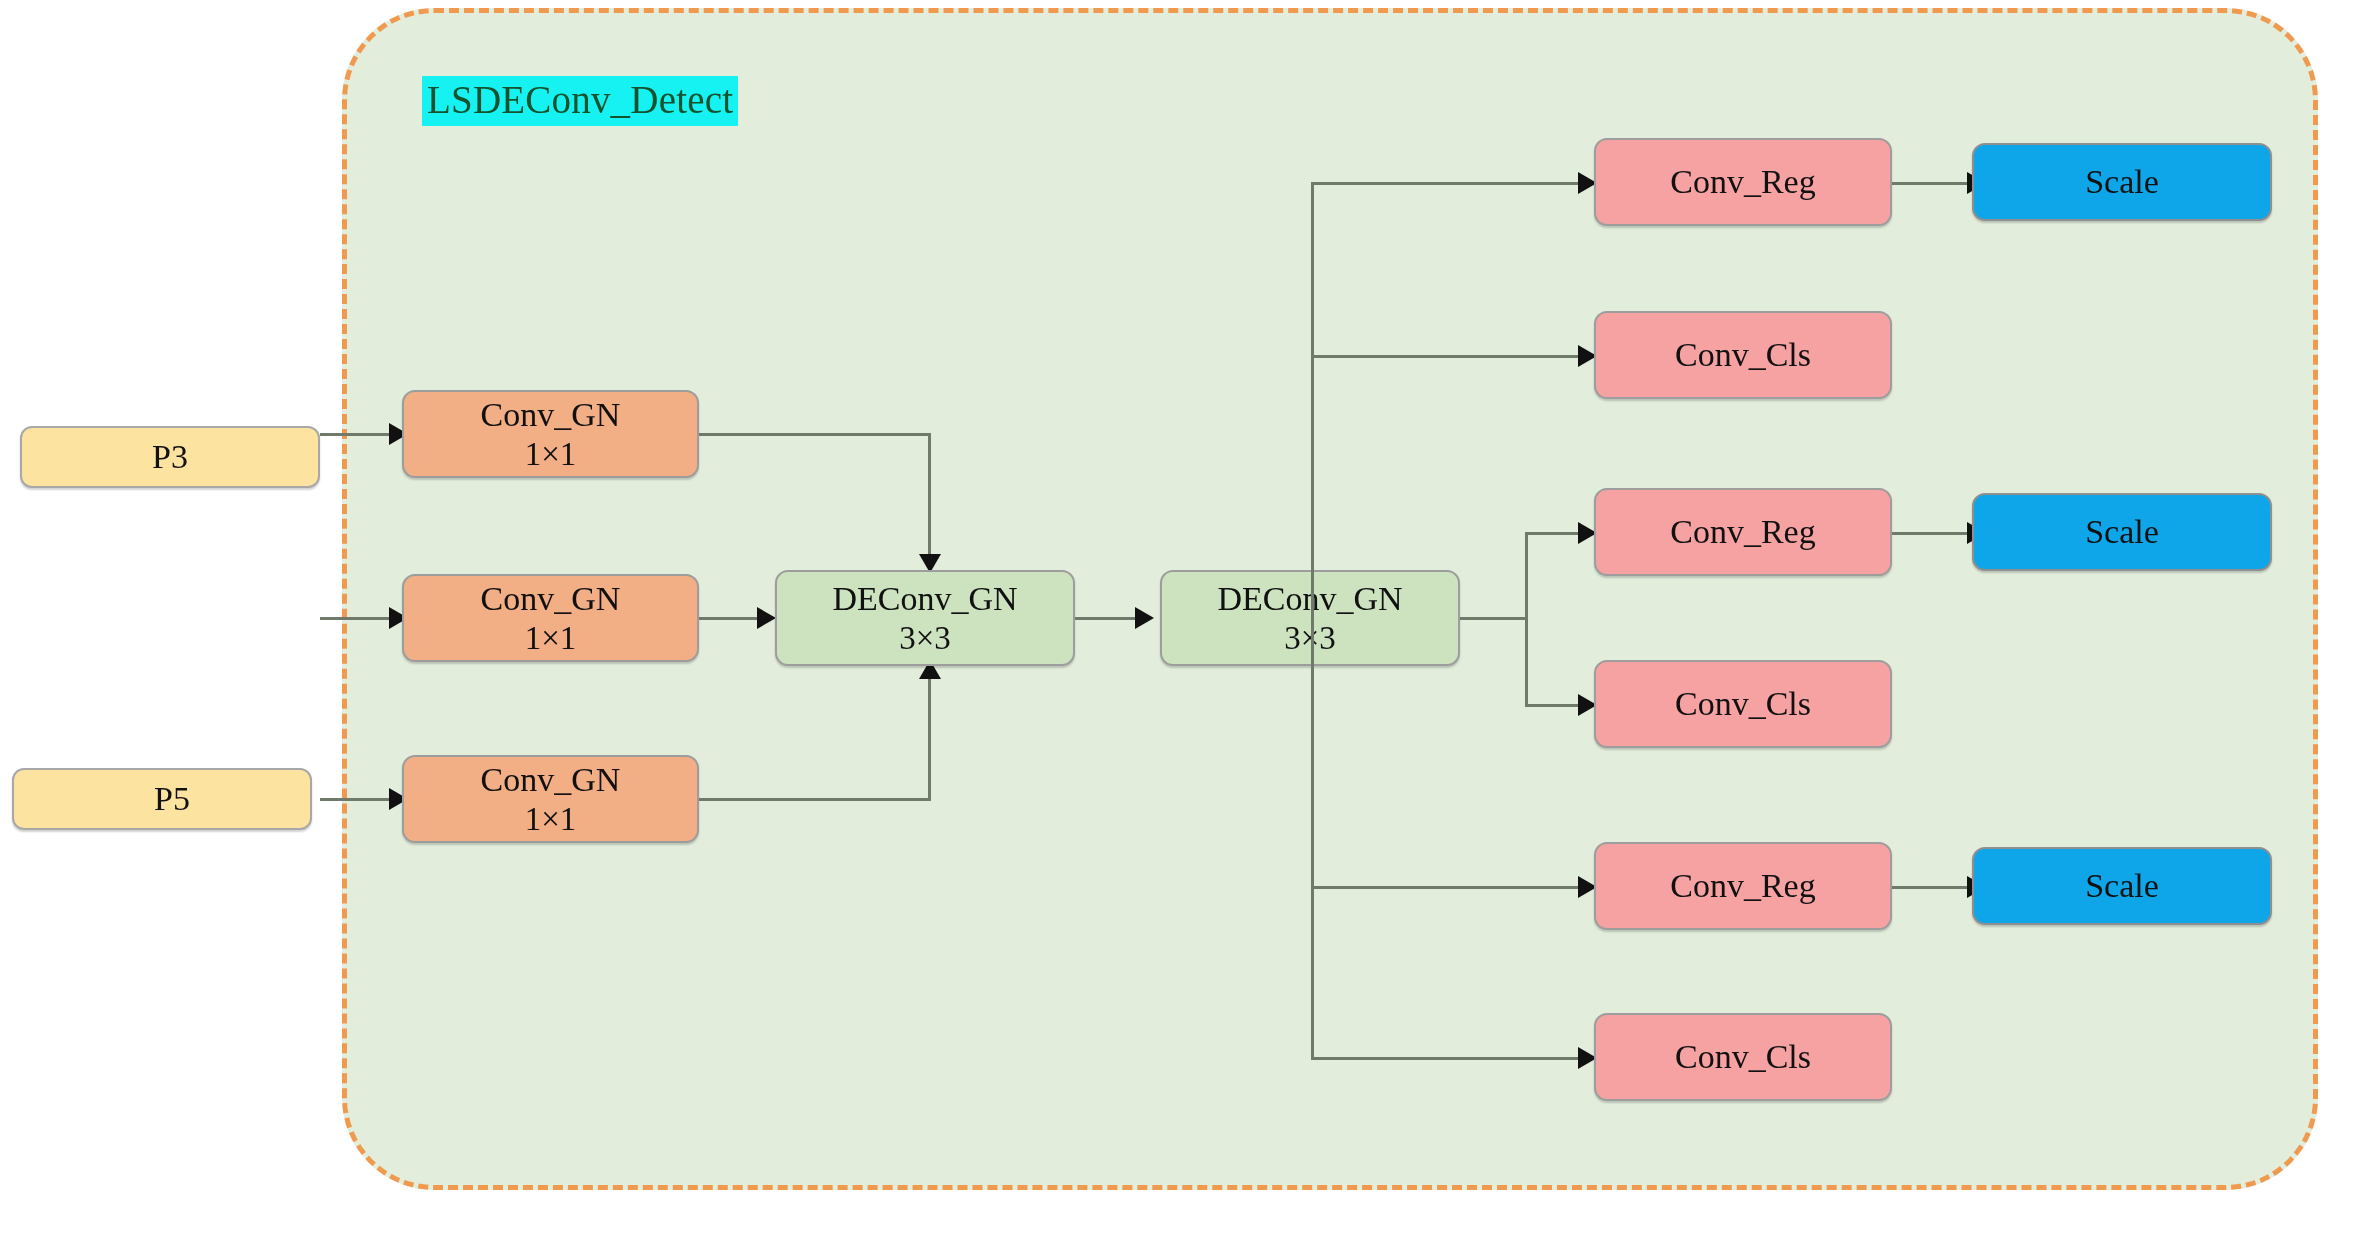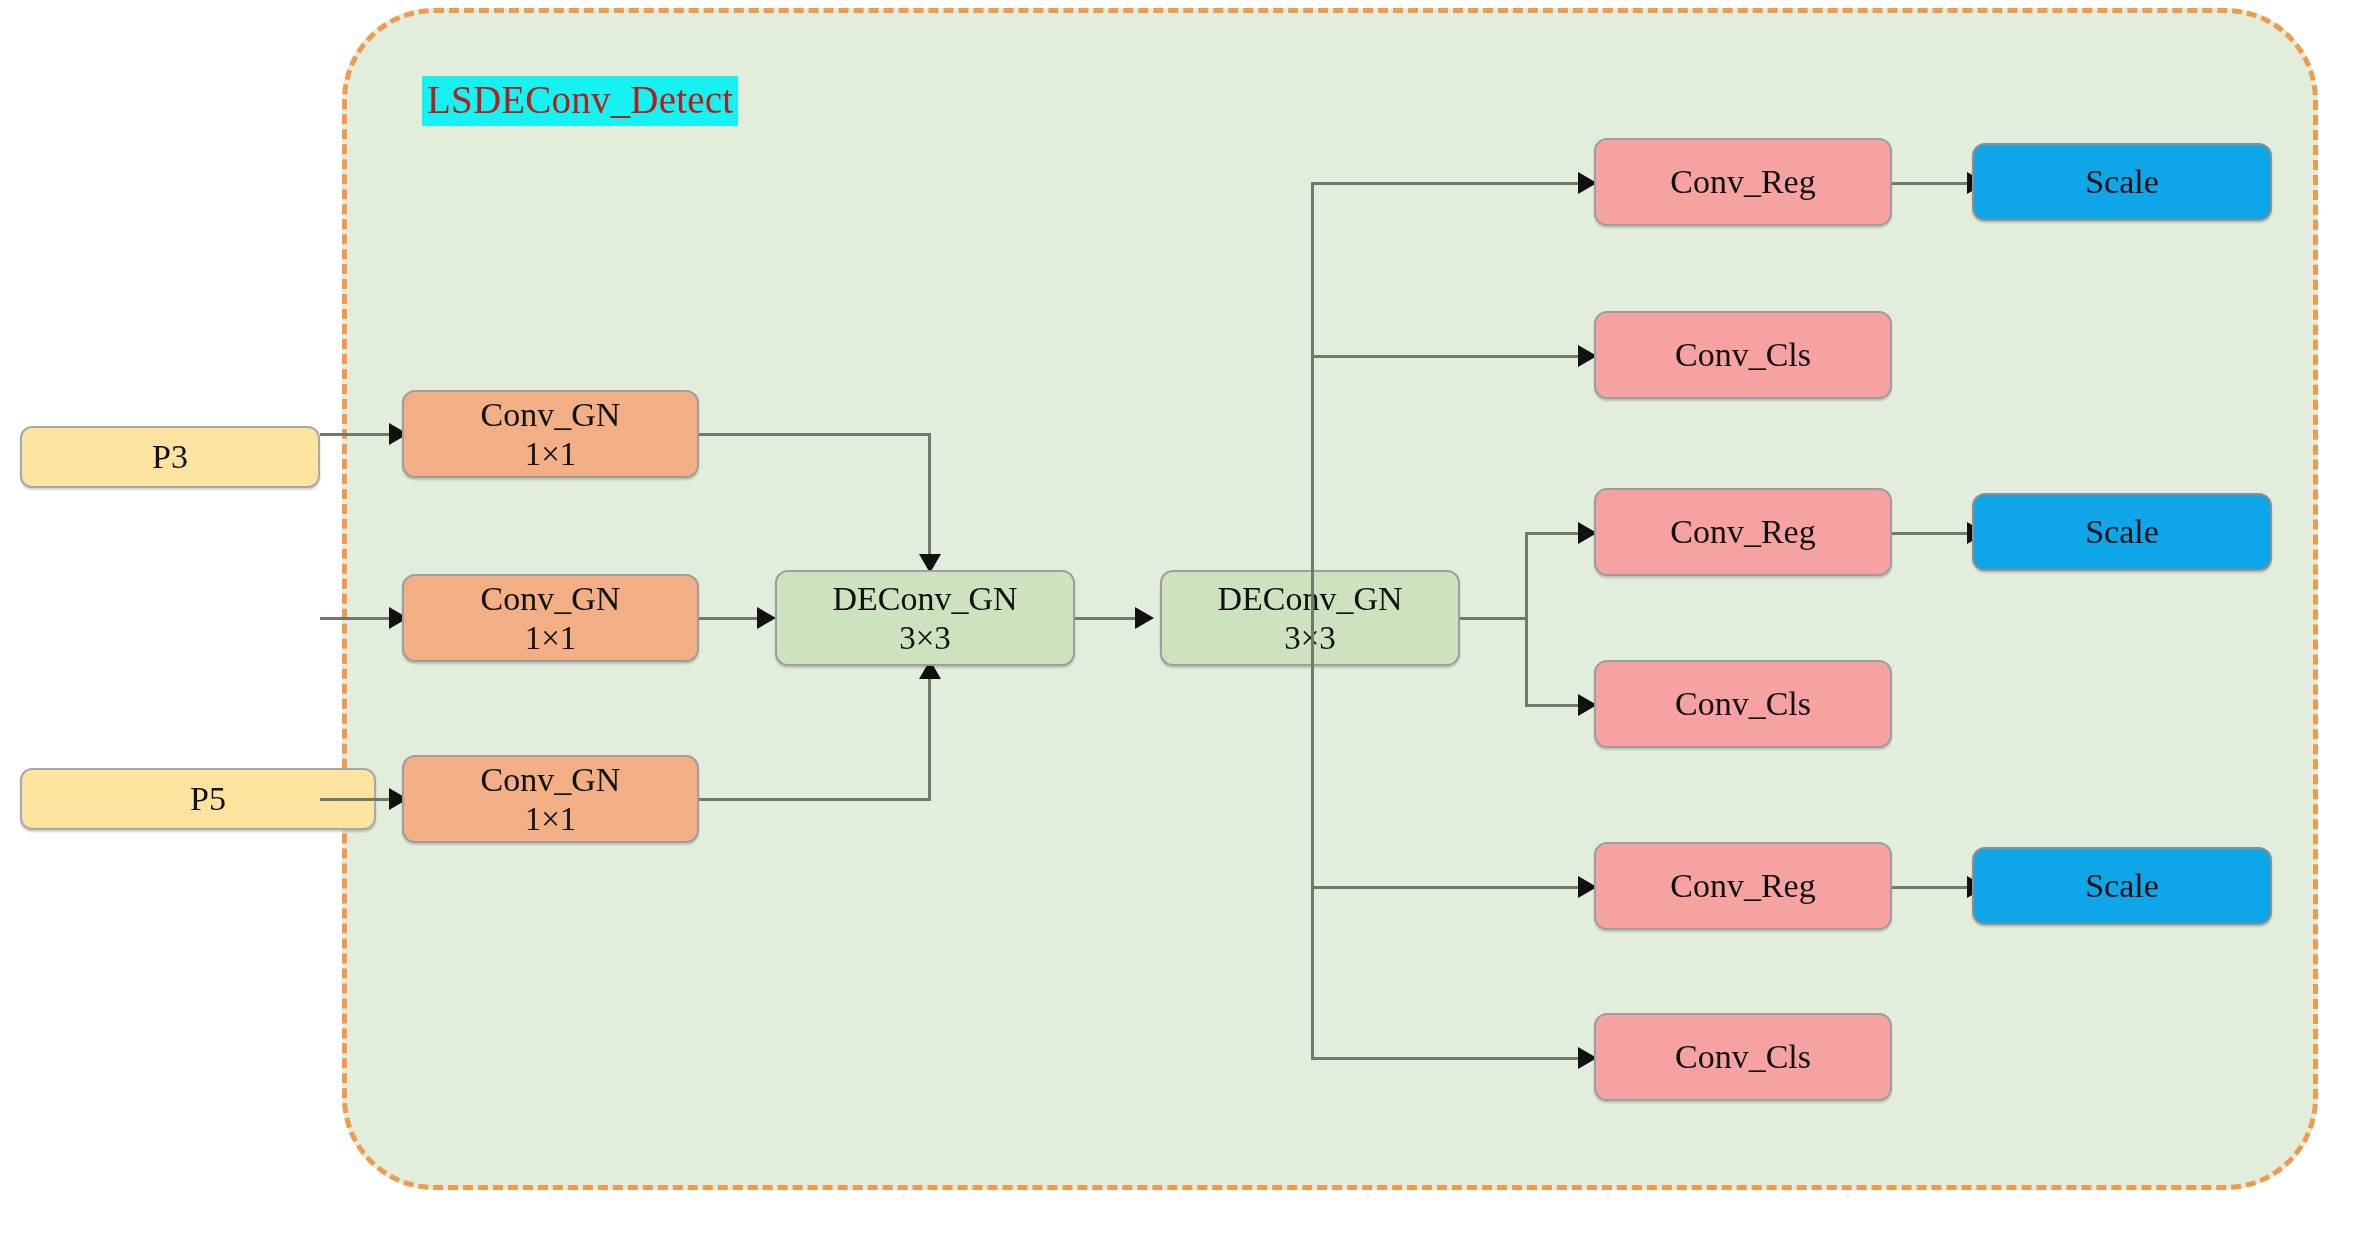--- a/index.html
+++ b/index.html
@@ -26,21 +26,21 @@
     border: 5px dashed #ef9a4e;
     border-radius: 92px;
     box-sizing: border-box;
   }
   .panel-title {
     position: absolute;
     left: 422px;
     top: 76px;
     font-size: 39px;
     line-height: 44px;
-    color: #b91c1c;
+    color: #14532d;
     background: #16f2f2;
     padding: 2px 5px 4px 5px;
     white-space: nowrap;
     letter-spacing: 0.2px;
   }
   
   .node {
     position: absolute;
     box-sizing: border-box;
     border: 2px solid #9a9a9a;
@@ -94,21 +94,21 @@
 <body>
 
 <div id="canvas">
 
   <div class="panel"></div>
   <div class="panel-title">LSDEConv_Detect</div>
 
   <div class="node node-input" style="left:20px; top:426px; width:300px; height:62px;">
     <span>P3</span>
   </div>
-  <div class="node node-input" style="left:20px; top:768px; width:356px; height:62px;padding-left:20px;">
+  <div class="node node-input" style="left:12px; top:768px; width:300px; height:62px;padding-left:20px;">
     <span>P5</span>
   </div>
 
   <div class="hline" style="left:320px; top:433px; width:77px;"></div>
   <div class="arrow-r" style="left:389px; top:423px;"></div>
 
   <div class="hline" style="left:320px; top:617px; width:77px;"></div>
   <div class="arrow-r" style="left:389px; top:607px;"></div>
 
   <div class="hline" style="left:320px; top:798px; width:77px;"></div>

